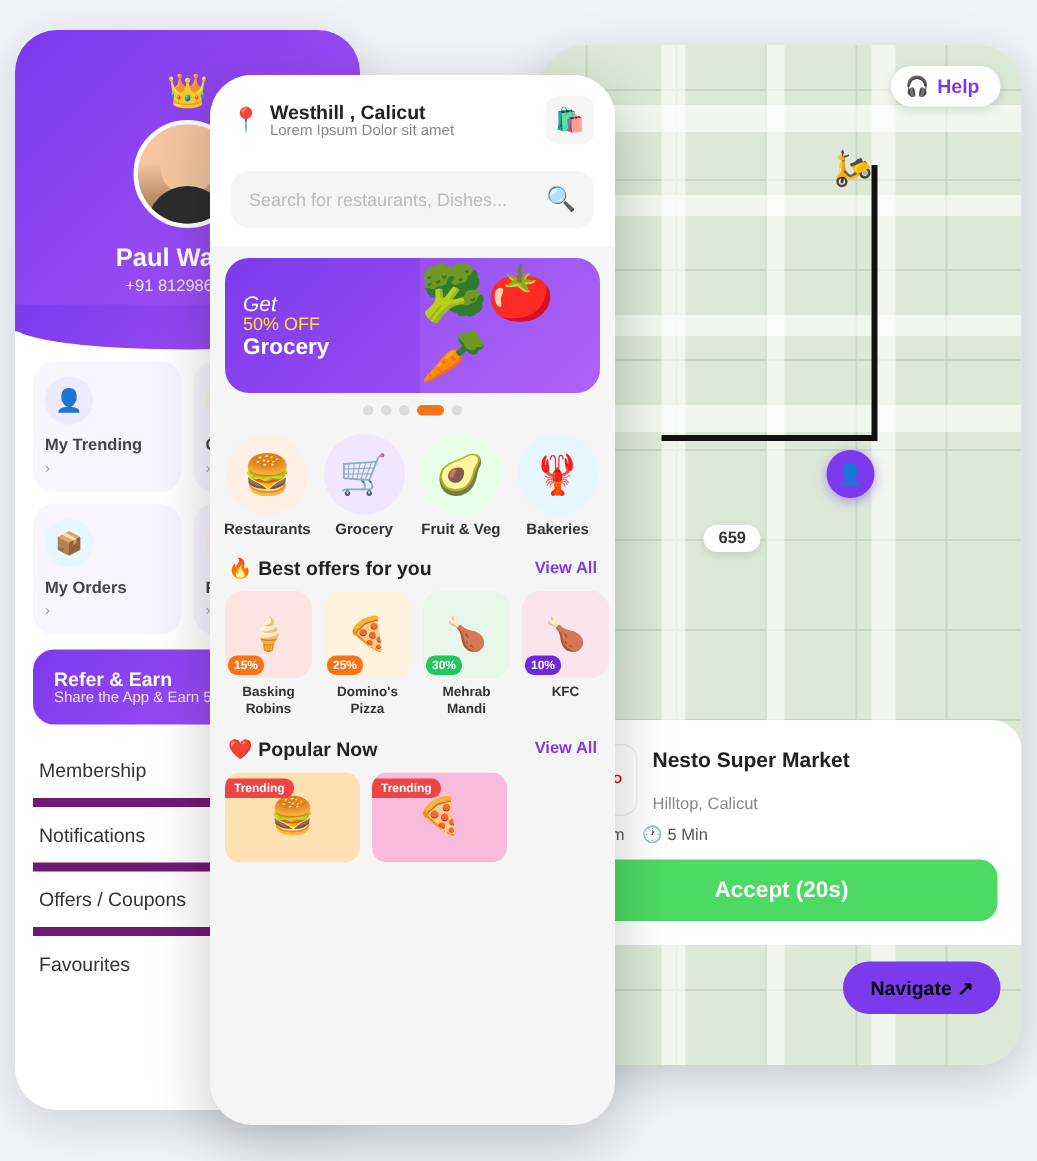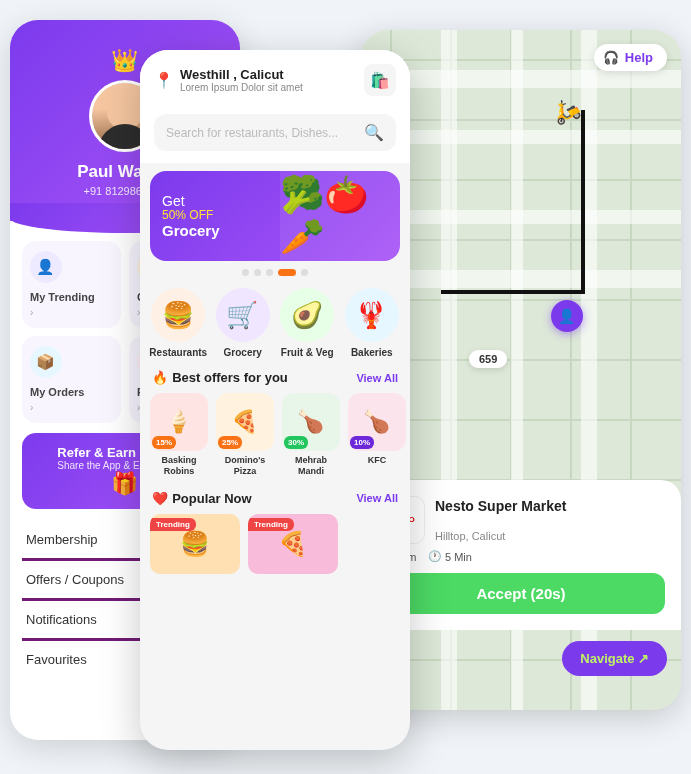--- a/index.html
+++ b/index.html
@@ -151,21 +151,21 @@
       padding: 12px;
       font-size: 15px;
       font-weight: 700;
       cursor: pointer;
     }
     .navigate-btn {
       position: absolute;
       bottom: 34px;
       right: 14px;
       background: #7c3aed;
-      color: #bef264;
+      color: #000000;
       border: none;
       border-radius: 20px;
       padding: 10px 18px;
       font-size: 13px;
       font-weight: 600;
       cursor: pointer;
       display: flex;
       align-items: center;
       gap: 6px;
       z-index: 20;
@@ -297,21 +297,20 @@
     }
 
     .refer-banner {
       margin: 0 12px 8px;
       background: linear-gradient(135deg, #7c3aed 0%, #a855f7 100%);
       border-radius: 14px;
       padding: 12px 14px;
       display: flex;
       align-items: center;
       justify-content: space-between;
-      flex-direction: column;
     }
     .refer-title {
       color: #fff;
       font-size: 13px;
       font-weight: 800;
     }
     .refer-sub {
       color: rgba(255,255,255,0.85);
       font-size: 10px;
     }
@@ -320,21 +319,21 @@
     }
 
     .profile-menu {
       padding: 4px 12px;
     }
     .profile-menu-item {
       padding: 11px 4px;
       font-size: 13px;
       font-weight: 500;
       color: #333;
-      border-bottom: 3px solid #701a75;
+      border-bottom: 6px solid #701a75;
     }
     .profile-menu-item:last-child {
       border-bottom: none;
     }
 
     
     .food-screen {
       position: absolute;
       top: 50px;
       left: 140px;
@@ -418,20 +417,21 @@
       overflow: hidden;
       min-height: 90px;
     }
     .promo-text {
       z-index: 2;
     }
     .promo-get {
       color: #fff;
       font-size: 14px;
       font-weight: 500;
+      font-style: italic;
     }
     .promo-off {
       color: #ffe033;
       font-size: 12px;
       font-weight: 400;
       line-height: 1.1;
     }
     .promo-label {
       color: #fff;
       font-size: 15px;
@@ -703,22 +703,22 @@
   <div class="refer-banner">
     <div>
       <div class="refer-title">Refer &amp; Earn</div>
       <div class="refer-sub">Share the App &amp; Earn 50% Off</div>
     </div>
     <div class="refer-gift">🎁</div>
   </div>
 
   <div class="profile-menu">
     <div class="profile-menu-item">Membership</div>
+    <div class="profile-menu-item">Notifications</div>
     <div class="profile-menu-item">Offers / Coupons</div>
-    <div class="profile-menu-item">Notifications</div>
     <div class="profile-menu-item">Favourites</div>
   </div>
 </div>
 
 <div class="food-screen">
 
   <div class="food-header">
     <div class="food-location">
       <span class="location-pin">📍</span>
       <div>

